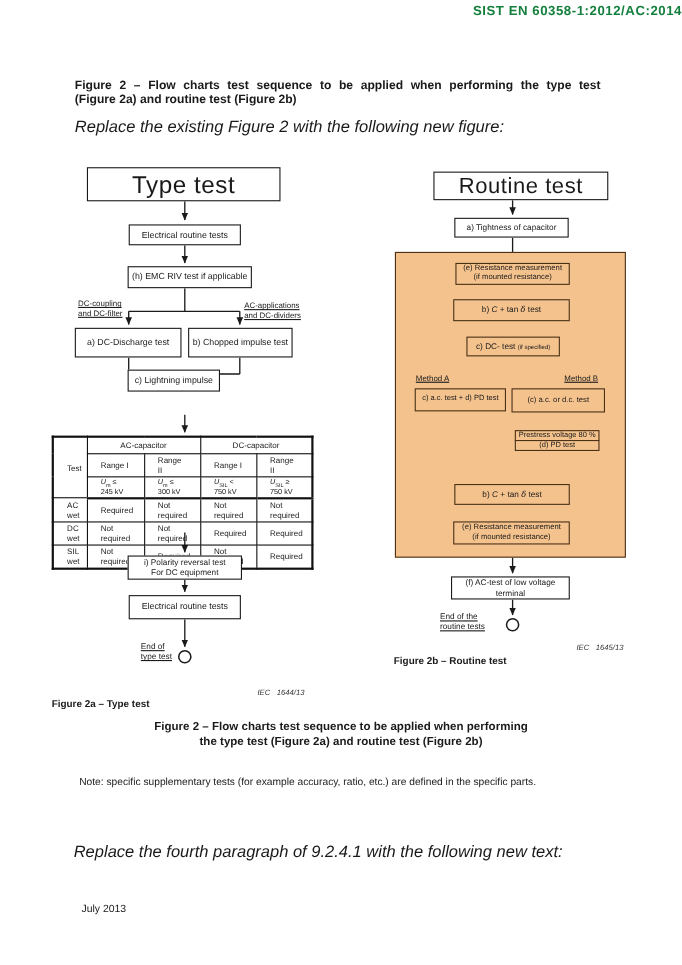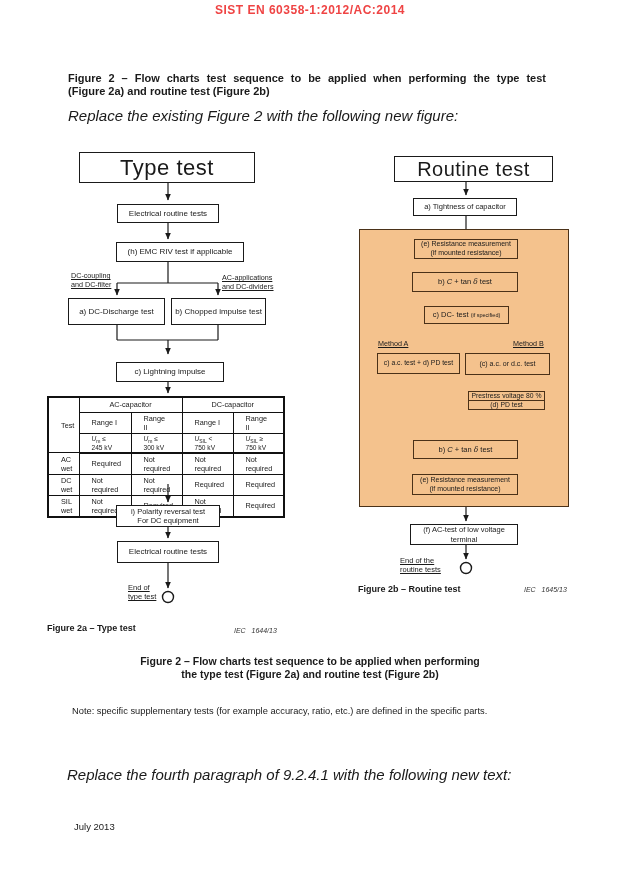--- a/index.html
+++ b/index.html
@@ -10,21 +10,21 @@
   .heading{left:68px;top:72px;width:478px;font-size:11px;font-weight:bold;line-height:13px;}
   .jline{text-align:justify;text-align-last:justify;}
   .ital{font-style:italic;font-size:15px;}
   .box{position:absolute;box-sizing:border-box;background:#fff;border:1.2px solid #1a1a1a;
        display:flex;align-items:center;justify-content:center;text-align:center;
        font-size:8px;line-height:1.25;padding:1px 2px;}
   .obox{border:1.2px solid #4a3118;}
   .opanel{position:absolute;box-sizing:border-box;border:1.2px solid #4a3118;}
   .titlebox{font-size:22px;border-width:1.4px;letter-spacing:.5px;}
   .lbl{position:absolute;font-size:7.2px;line-height:1.25;text-decoration:underline;}
-  .cap{position:absolute;font-weight:bold;font-size:9px;}
+  .cap{position:absolute;font-weight:bold;font-size:9px;margin-top:12px;}
   .iec{position:absolute;font-style:italic;font-size:7px;white-space:pre;color:#333;}
   .sm{font-size:7px;}
   .xs{font-size:6.8px;}
   .tiny{font-size:5.5px;}
   table.ttable{position:absolute;border-collapse:collapse;table-layout:fixed;
        border:2px solid #111;font-size:7.3px;}
   table.ttable td{border:1px solid #111;padding:1px 12px;text-align:left;vertical-align:middle;}
   table.ttable td.c{text-align:center;}
   table.ttable tr.hsep td{border-bottom:2px solid #111;}
   table.ttable td.lim{font-size:6.6px;}
@@ -35,21 +35,21 @@
   .ital2{left:67px;top:766px;}
   .footer{left:74px;top:821px;font-size:9.5px;}
   svg.wires{position:absolute;left:0;top:0;pointer-events:none;}
   i.serif{font-family:"DejaVu Serif",serif;}
 </style>
 </head>
 <body>
 
 <div class="page">
 
-  <div class="abs watermark" style="color: #ef4444;">SIST EN 60358-1:2012/AC:2014</div>
+  <div class="abs watermark" style="color: #15803d; text-align: right;">SIST EN 60358-1:2012/AC:2014</div>
 
   <div class="abs heading">
     <div class="jline">Figure 2 – Flow charts test sequence to be applied when performing the type test</div>
     <div>(Figure 2a) and routine test (Figure 2b)</div>
   </div>
 
   <div class="abs ital" style="left:68px;top:107px;">Replace the existing Figure 2 with the following new figure:</div>
 
   <svg class="wires" width="620" height="877">
     <defs>
@@ -84,34 +84,34 @@
       <path d="M466,417 V437" marker-end="url(#arr)"></path>
       <path d="M466,459 V471" marker-end="url(#arr)"></path>
       <path d="M466,495 V521" marker-end="url(#arr)"></path>
       <path d="M466,545 V559" marker-end="url(#arr)"></path>
       <circle cx="466" cy="568" r="5.5" fill="#fff" stroke-width="1.4"></circle>
     </g>
   </svg>
 
   <div class="box titlebox" style="left:79px;top:152px;width:176px;height:31px;">Type test</div>
   <div class="box" style="left:117px;top:204px;width:102px;height:19px;">Electrical routine tests</div>
-  <div class="box" style="left:116px;top:242px;width:128px;height:20px;">(h) EMC RIV test if applicable</div>
+  <div class="box" style="left:116px;top:242px;width:113px;height:20px;">(h) EMC RIV test if applicable</div>
 
   <div class="lbl" style="left:71px;top:271px;">
     <div>DC-coupling</div>
     <div>and DC-filter</div>
   </div>
   <div class="lbl" style="left:222px;top:273px;">
     <div>AC-applications</div>
     <div>and DC-dividers</div>
   </div>
 
   <div class="box" style="left:171px;top:298px;width:95px;height:27px;">b) Chopped impulse test</div>
   <div class="box" style="left:68px;top:298px;width:97px;height:27px;">a) DC-Discharge test</div>
-  <div class="box" style="left:116px;top:362px;width:108px;height:20px;">c) Lightning impulse</div>
+  <div class="box" style="left:116px;top:336px;width:84px;height:20px;">c) Lightning impulse</div>
 
   <table class="ttable" style="left:47px;top:396px;width:236px;">
     <colgroup>
         <col style="width:31px">
         <col style="width:52px">
         <col style="width:51px">
         <col style="width:51px">
         <col style="width:51px">
       </colgroup>
     <tbody>

